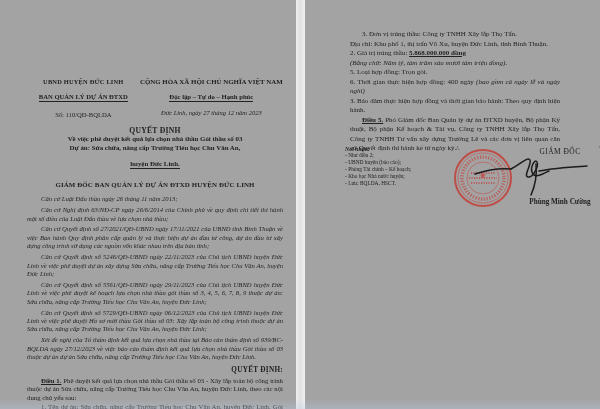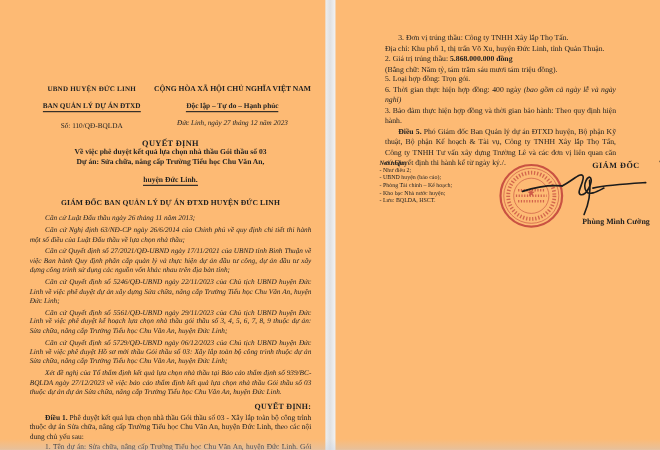--- a/index.html
+++ b/index.html
@@ -4,21 +4,21 @@
 <style>
   html,body{margin:0;padding:0;}
   body{
     width:600px;height:409px;overflow:hidden;
     background:#e9e9e9;
     font-family:"Liberation Serif","DejaVu Serif",serif;
     color:#222;
     -webkit-font-smoothing:antialiased;
   }
   .scan{position:relative;width:600px;height:409px;background:#e6e6e6;}
-  .page{position:absolute;top:0;bottom:0;background:#fdba74;}
+  .page{position:absolute;top:0;bottom:0;background:#a3a3a3;}
   .page1{left:0;width:296px;}
   .page2{left:305px;width:295px;}
   .seam{position:absolute;left:296px;top:0;bottom:0;width:9px;
     background:linear-gradient(90deg,#ededed,#e0e0e0 45%,#f2f2f2);}
   .bottom-haze{position:absolute;left:0;right:0;bottom:0;height:10px;
     background:linear-gradient(0deg,rgba(190,205,228,.35),rgba(190,205,228,0));pointer-events:none;}
 
   
   .p1-inner{padding:36px 13px 0 27px;margin-top:42px;}
   .hdr{display:flex;}
@@ -33,33 +33,33 @@
   .title-block{text-align:center;margin-top:8px;}
   .doc-title{font-size:7.6px;font-weight:bold;letter-spacing:.3px;}
   .doc-sub{font-size:6.9px;font-weight:bold;line-height:8.6px;}
   .doc-sub-last{font-size:6.9px;font-weight:bold;display:inline-block;border-bottom:.9px solid #222;padding-bottom:1px;}
   .authority{font-size:6.9px;font-weight:bold;text-align:center;margin-top:11px;letter-spacing:.1px;}
   .cites{margin-top:7px;}
   .cite{font-size:6.6px;font-style:italic;line-height:8.4px;text-align:justify;
         text-indent:14px;margin:0 0 2.5px 0;}
   .decision-heading{font-size:7.2px;font-weight:bold;text-align:right;margin:4px 0 3px 0;letter-spacing:.3px;}
   .bodypar{font-size:6.8px;line-height:8.8px;text-align:justify;text-indent:14px;margin:0;}
-  .b{font-weight:bold;}
+  .b{font-weight:bold;text-decoration:underline;}
   .i{font-style:italic;}
 
   
   .p2-inner{position:relative;padding:30px 40px 0 45px;height:379px;box-sizing:border-box;}
   .p2 p{font-size:7px;line-height:9.5px;margin:0;text-align:justify;}
   .p2 .indent{text-indent:12px;}
-  .p2 .words{}
+  .p2 .words{font-style:italic;}
   .recipients{position:absolute;left:40px;top:146px;}
   .recipients-label{font-size:5.8px;font-weight:bold;font-style:italic;}
   .recipient-item{font-size:5.4px;line-height:7px;}
   .sign-block{position:absolute;left:185px;top:140px;width:140px;text-align:center;}
-  .signer-title{font-size:7.4px;font-weight:bold;letter-spacing:.5px;display:inline-block;}
+  .signer-title{font-size:7.4px;font-weight:normal;letter-spacing:.5px;display:inline-block;}
   .initial-svg{position:absolute;left:108px;top:-4px;}
   .signer-name{font-size:7.2px;font-weight:bold;margin-top:40px;}
   .seal{position:absolute;left:147px;top:147px;width:62px;height:62px;opacity:.88;}
   .signature-svg{position:absolute;left:168px;top:150px;}
 </style>
 </head>
 <body>
 
 <div class="scan">
 
@@ -103,21 +103,21 @@
       <p class="bodypar">1. Tên dự án: Sửa chữa, nâng cấp Trường Tiểu học Chu Văn An, huyện Đức Linh. Gói thầu số 03 - Xây lắp toàn bộ công trình.</p>
       <p class="bodypar">2. Địa điểm: Trường Tiểu học Chu Văn An, xã Mê Pu, huyện Đức Linh, tỉnh Bình Thuận</p>
     </div>
   </div>
 
   <div class="seam"></div>
 
   <div class="page page2 p2">
     <div class="p2-inner">
       <p class="indent">3. Đơn vị trúng thầu: Công ty TNHH Xây lắp Thọ Tấn.</p>
-      <p>Địa chỉ: Khu phố 1, thị trấn Võ Xu, huyện Đức Linh, tỉnh Quản Thuận.</p>
+      <p>Địa chỉ: Khu phố 1, thị trấn Võ Xu, huyện Đức Linh, tỉnh Bình Thuận.</p>
       <p><span>2. Giá trị trúng thầu: </span><span class="b">5.868.000.000 đồng</span></p>
       <p class="words">(Bằng chữ: Năm tỷ, tám trăm sáu mươi tám triệu đồng).</p>
       <p>5. Loại hợp đồng: Trọn gói.</p>
       <p><span>6. Thời gian thực hiện hợp đồng: 400 ngày </span><span class="i">(bao gồm cả ngày lễ và ngày nghỉ)</span></p>
       <p>3. Bảo đảm thực hiện hợp đồng và thời gian bảo hành: Theo quy định hiện hành.</p>
       <p class="indent"><span class="b">Điều 5.</span> <span>Phó Giám đốc Ban Quản lý dự án ĐTXD huyện, Bộ phận Kỹ thuật, Bộ phận Kế hoạch &amp; Tài vụ, Công ty TNHH Xây lắp Thọ Tấn, Công ty TNHH Tư vấn xây dựng Trường Lê và các đơn vị liên quan căn cứ Quyết định thi hành kể từ ngày ký./.</span></p>
 
       <div class="recipients">
         <div class="recipients-label">Nơi nhận:</div>
         <div class="recipient-item">- Như điều 2;</div>

